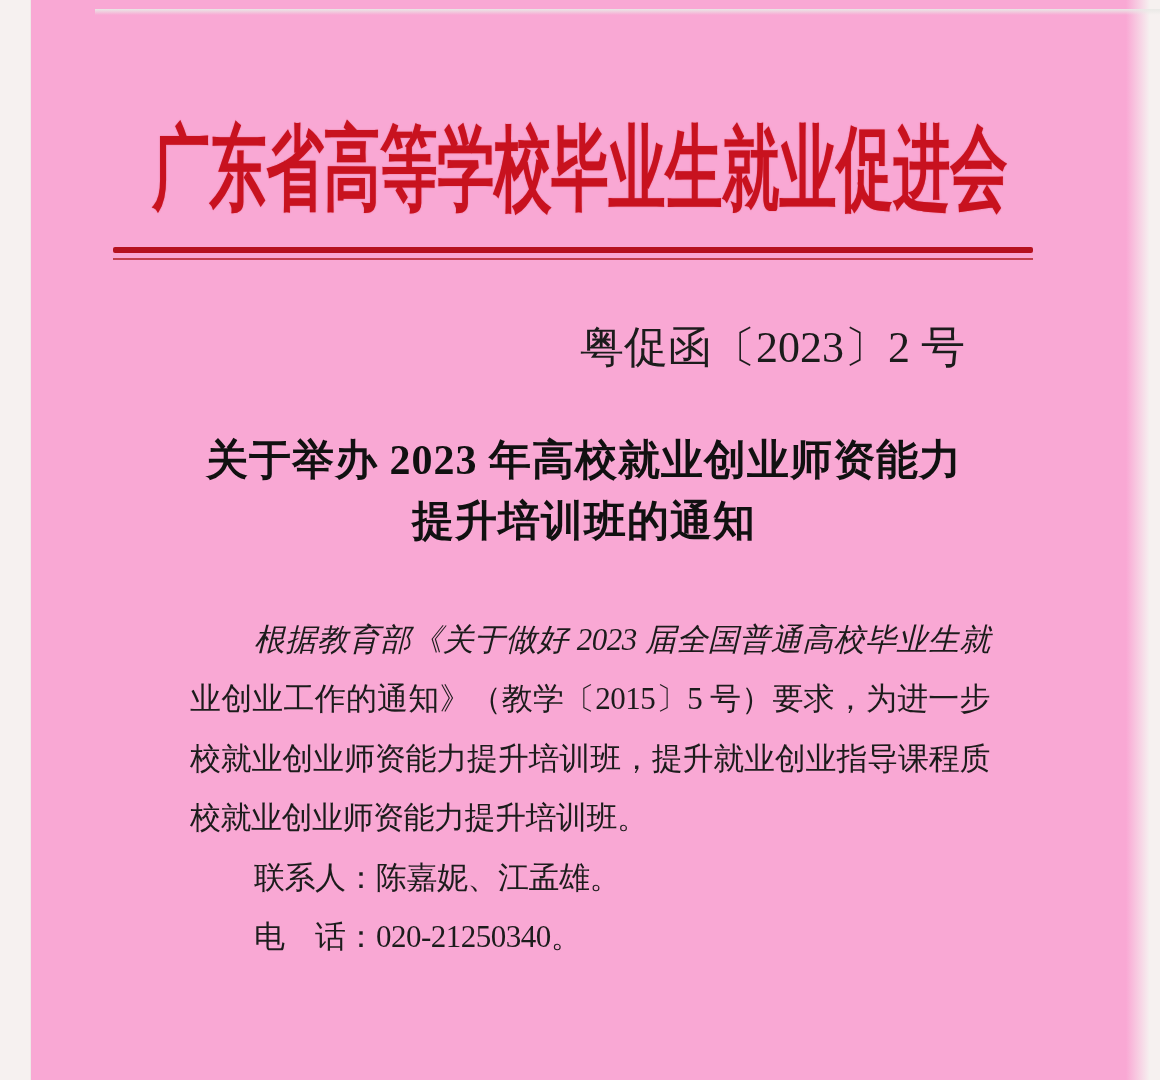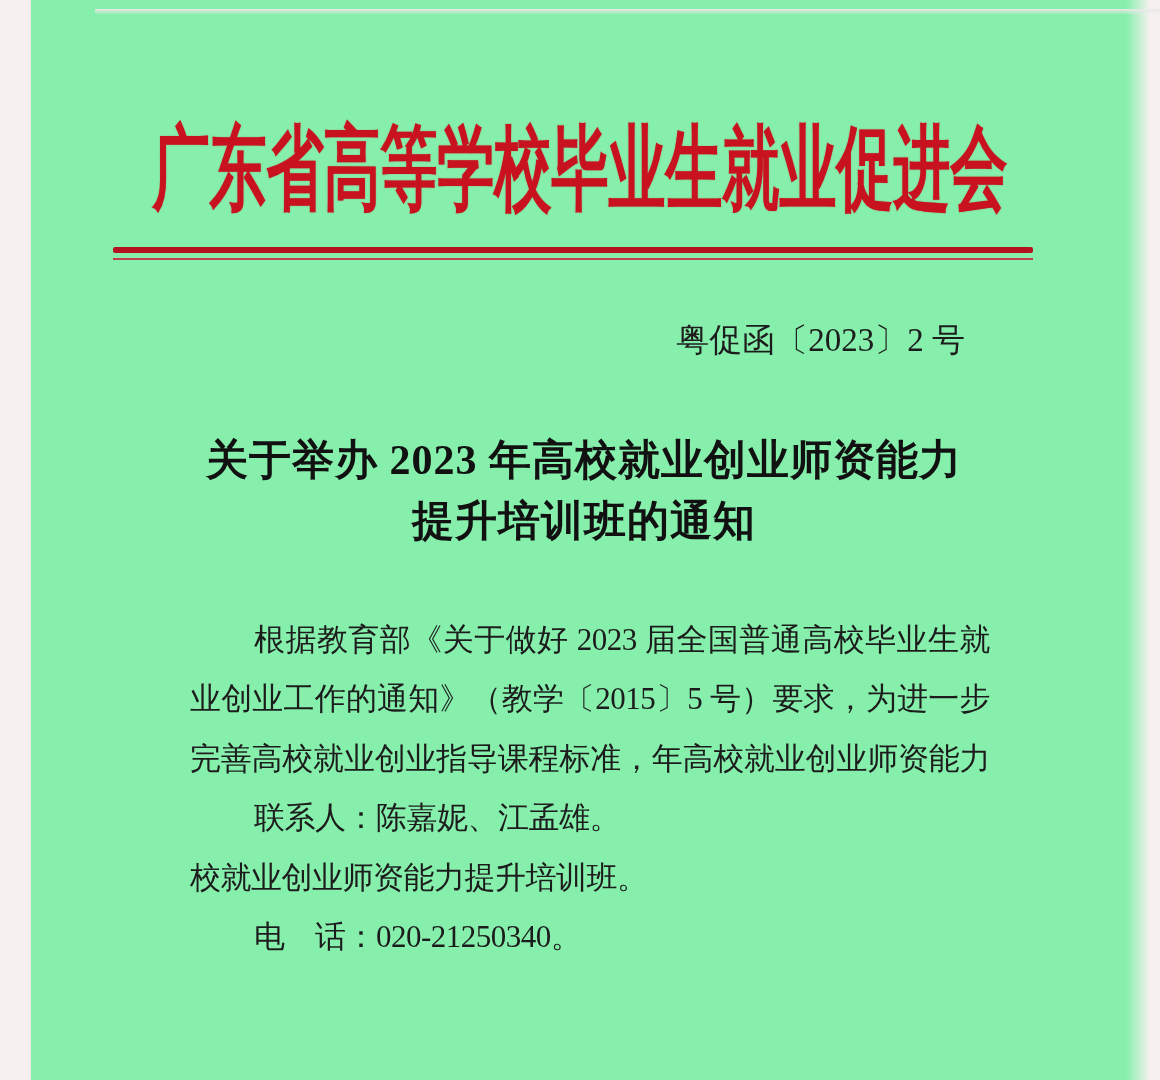--- a/index.html
+++ b/index.html
@@ -5,21 +5,21 @@
   html, body {
     margin: 0;
     padding: 0;
     background: #ffffff;
   }
   .canvas {
     position: relative;
     width: 1160px;
     height: 1080px;
     margin: 0 auto;
-    background: #86efac;
+    background: #f9a8d4;
     overflow: hidden;
     font-family: "Liberation Serif", "DejaVu Serif", serif;
   }
   
   .edge-left {
     position: absolute;
     left: 0; top: 0;
     width: 30px; height: 1080px;
     background: #f6f1f0;
     border-right: 1px solid #efe8e7;
@@ -69,23 +69,23 @@
   }
   .rule-thin {
     position: absolute;
     left: 0; top: 11px;
     width: 100%; height: 2px;
     background: var(--rule-thin-red, #c2404d);
   }
   
   .doc-number {
     position: absolute;
-    top: 320px;
+    top: 328px;
     right: 195px;
-    font-size: 33px;
+    font-size: 44px;
     line-height: 40px;
     color: #1c1c1c;
     white-space: nowrap;
   }
   
   .title {
     position: absolute;
     top: 430px;
     left: 0;
     width: 1168px;
@@ -111,20 +111,21 @@
     height: 59.4px;
     white-space: nowrap;
   }
   .bline.jfull {
     white-space: normal;
     text-align: justify;
     text-align-last: justify;
   }
   .bline.indent2 {
     text-indent: 64px;
+    font-style: italic;
   }
   .bline.contact-indent {
     padding-left: 64px;
   }
 </style>
 </head>
 <body>
 
 <div class="canvas">
 
@@ -142,23 +143,23 @@
   <div class="doc-number">粤促函〔2023〕2 号</div>
 
   <div class="title">
     <div>关于举办 2023 年高校就业创业师资能力</div>
     <div>提升培训班的通知</div>
   </div>
 
   <div class="body-block">
     <div class="bline jfull indent2">根据教育部《关于做好 2023 届全国普通高校毕业生就</div>
     <div class="bline jfull">业创业工作的通知》（教学〔2015〕5 号）要求，为进一步</div>
-    <div class="bline jfull">完善高校就业创业指导课程标准，年高校就业创业师资能力</div>
+    <div class="bline jfull">校就业创业师资能力提升培训班，提升就业创业指导课程质</div>
+    <div class="bline">校就业创业师资能力提升培训班。</div>
     <div class="bline contact-indent">
       <span>联系人：</span><span>陈嘉妮、江孟雄。</span>
     </div>
-    <div class="bline">校就业创业师资能力提升培训班。</div>
     <div class="bline contact-indent">
       <span>电　话：</span><span>020-21250340。</span>
     </div>
   </div>
 
 </div>
 
 </body></html>

